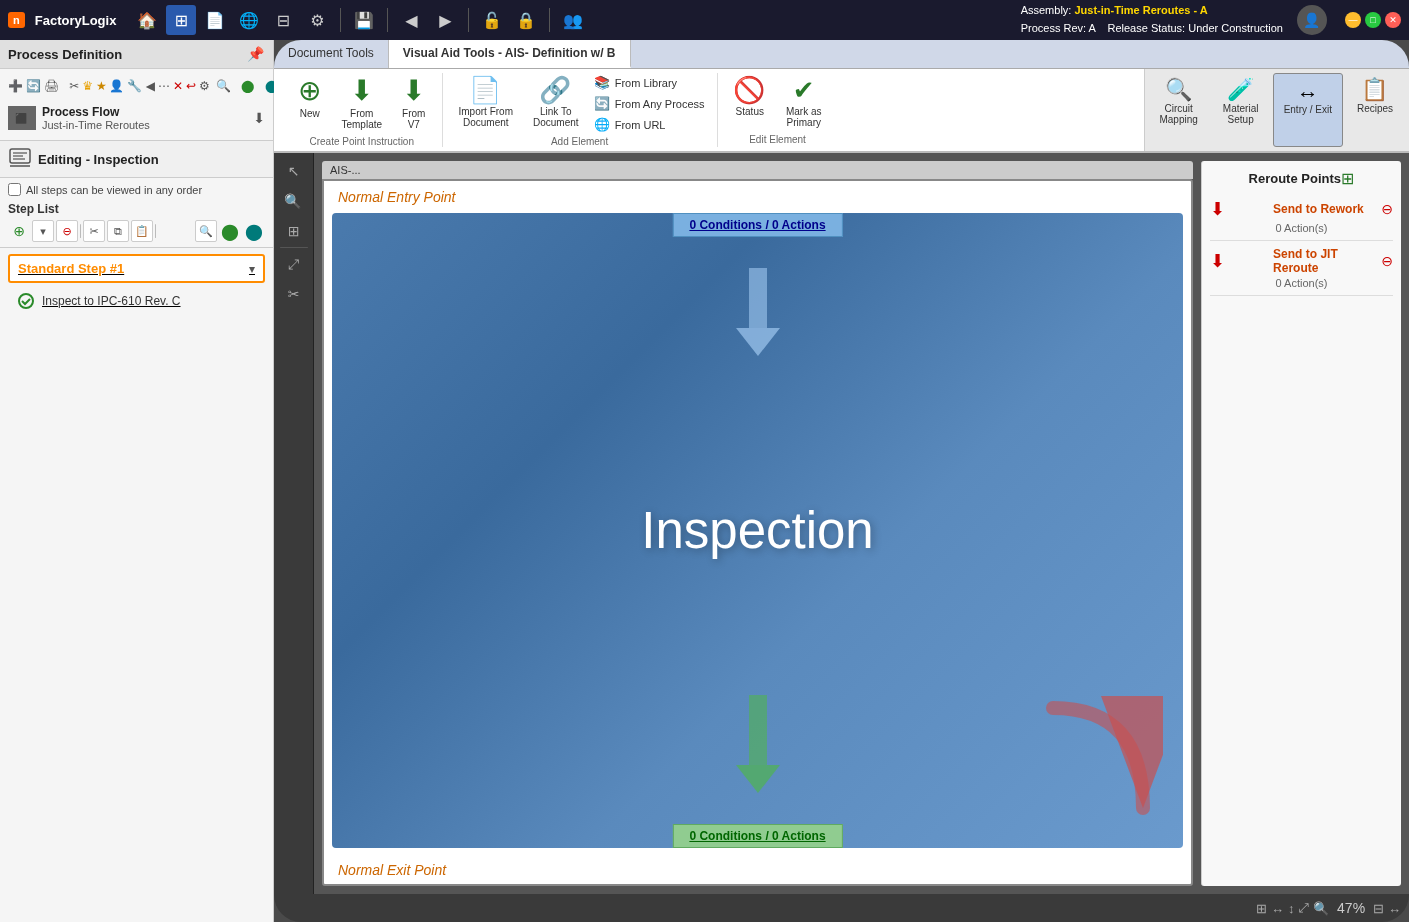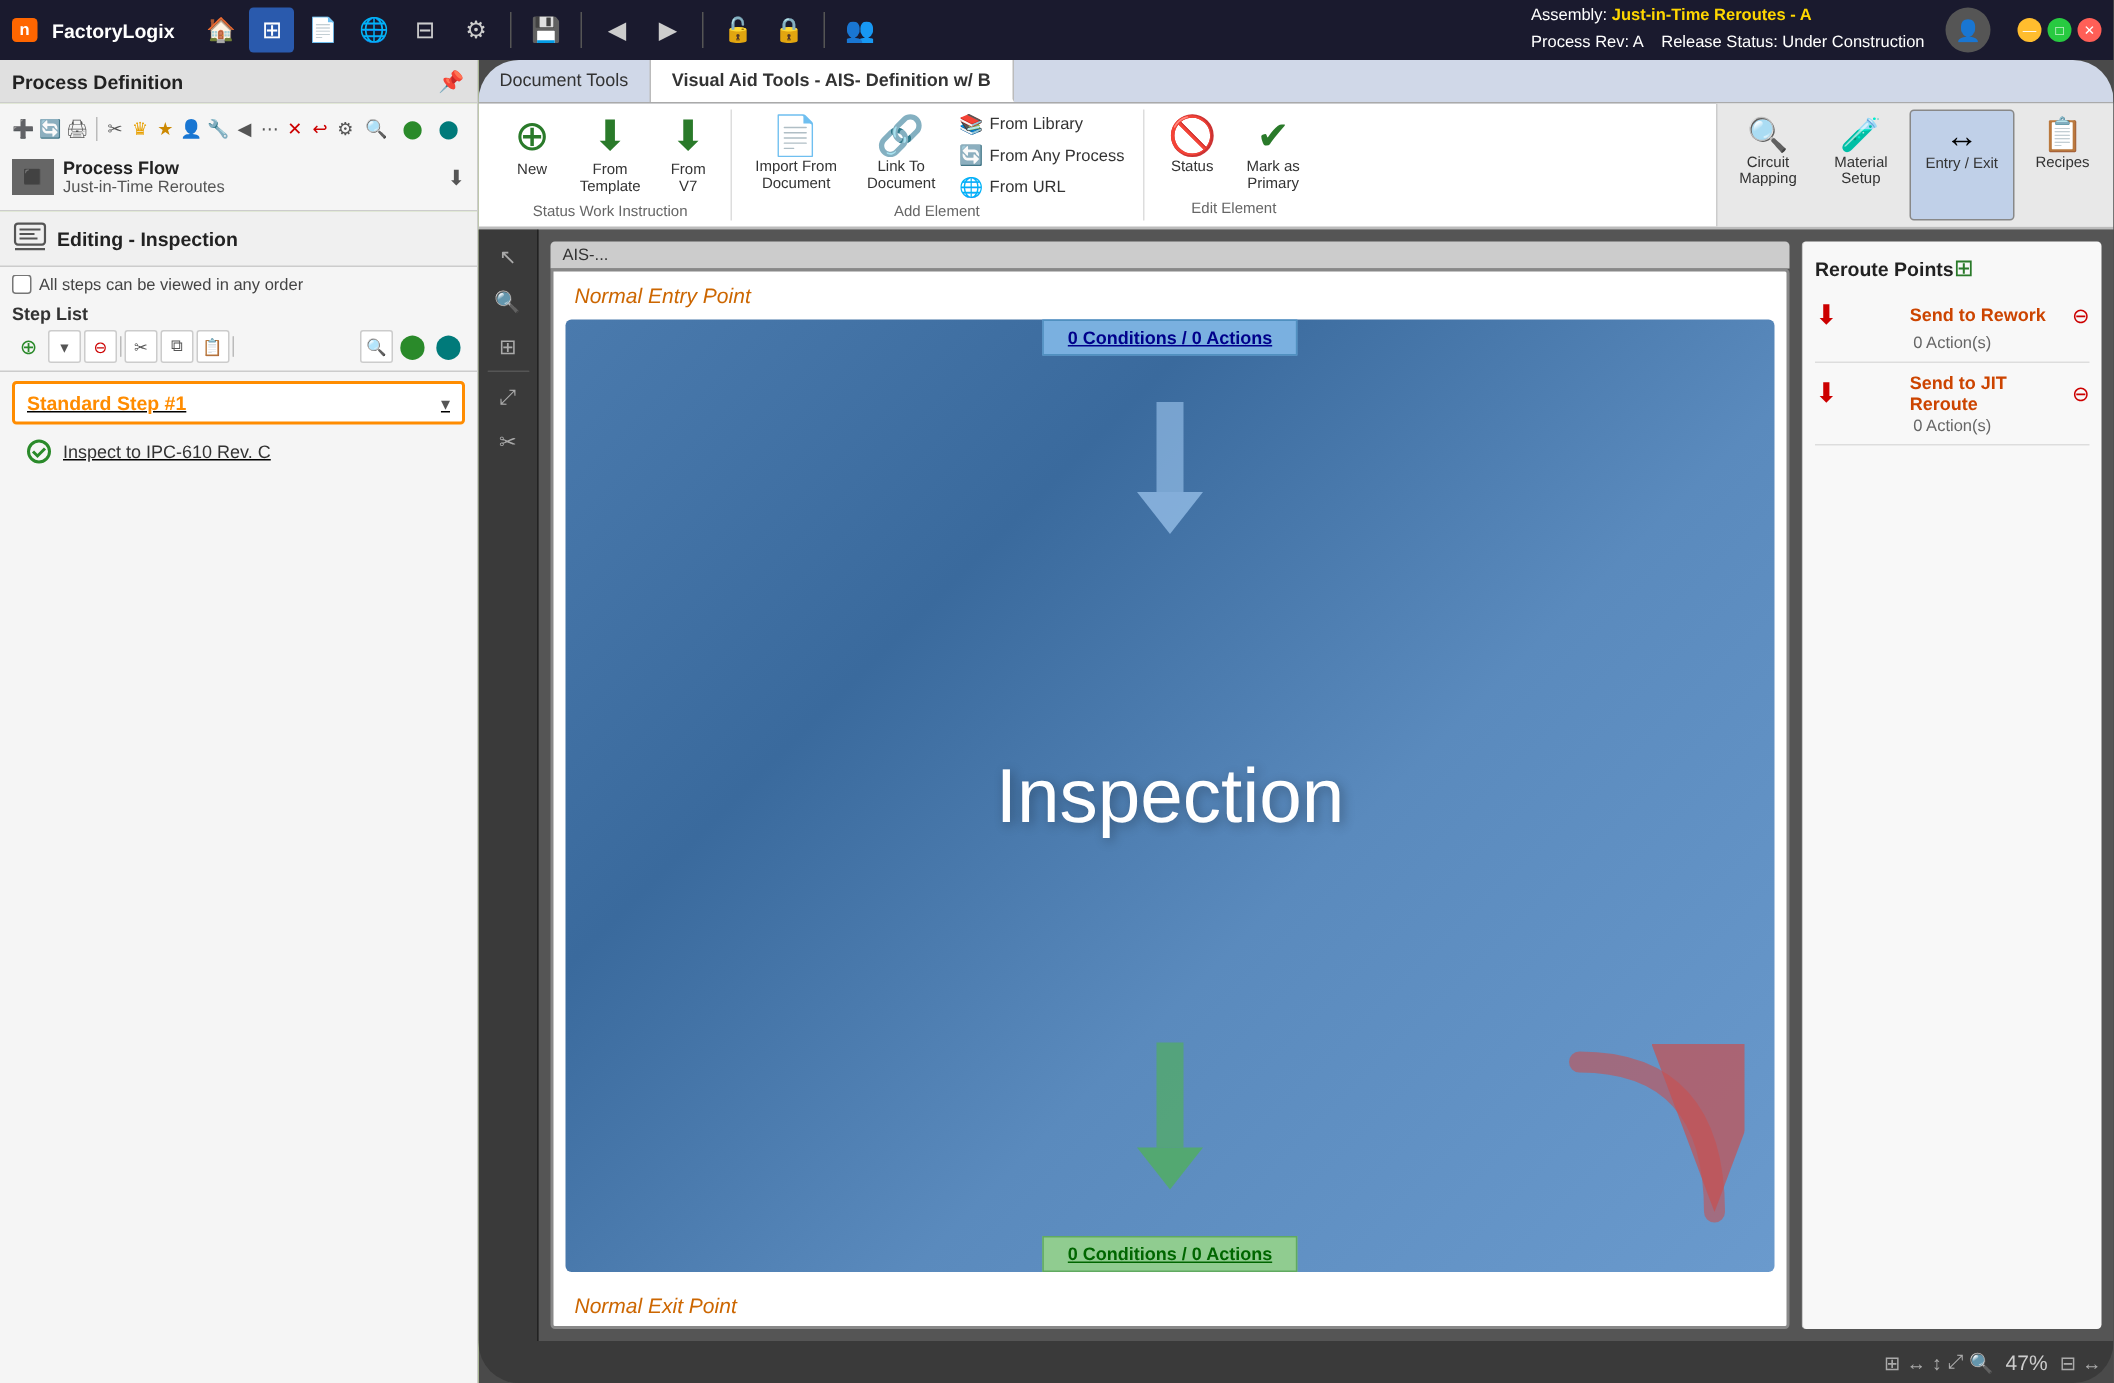--- a/index.html
+++ b/index.html
@@ -16,21 +16,21 @@
     #titlebar .assembly-info { margin-left: auto; color: #ccc; font-size: 11px; line-height: 1.6; }
     #titlebar .assembly-info span { color: white; }
     #titlebar .window-controls { display: flex; gap: 4px; margin-left: 12px; align-items: center; }
     #titlebar .win-btn { width: 16px; height: 16px; border-radius: 50%; display: flex; align-items: center; justify-content: center; font-size: 9px; cursor: pointer; color: white; }
     #titlebar .user-icon { width: 30px; height: 30px; background: #555; border-radius: 50%; display: flex; align-items: center; justify-content: center; color: white; font-size: 14px; margin-left: 8px; }
 
     
     #main { display: flex; height: calc(922px - 40px); }
 
     
-    #left-panel { width: 319px; background: #bef264; border-right: 1px solid #ccc; display: flex; flex-direction: column; flex-shrink: 0; }
+    #left-panel { width: 274px; background: #be185d; border-right: 1px solid #ccc; display: flex; flex-direction: column; flex-shrink: 0; }
     #panel-header { background: #e0e0e0; border-bottom: 1px solid #ccc; padding: 6px 8px; display: flex; align-items: center; justify-content: space-between; }
     #panel-title { font-weight: 600; font-size: 13px; color: #222; }
     #panel-pin { color: #666; font-size: 14px; cursor: pointer; }
 
     #process-flow-section { padding: 6px 8px; border-bottom: 1px solid #ccc; background: #f5f5f5; }
     #process-flow-toolbar { display: flex; gap: 3px; margin-bottom: 5px; align-items: center; }
     #process-flow-toolbar .tool-btn { width: 22px; height: 22px; display: flex; align-items: center; justify-content: center; font-size: 12px; cursor: pointer; color: #555; }
     #process-flow-item { display: flex; align-items: center; gap: 6px; padding: 3px 0; }
     #process-flow-label { font-weight: 600; font-size: 12px; color: #222; }
     #process-flow-sublabel { font-size: 11px; color: #555; }
@@ -108,21 +108,21 @@
 
     #exit-label { padding: 6px 14px; font-size: 14px; color: #cc6600; font-style: italic; font-weight: 500; }
     .big-arrow-down { display: flex; flex-direction: column; align-items: center; }
     .arrow-shaft { width: 18px; height: 60px; background: rgba(160,200,240,0.6); }
     .arrow-head { width: 0; height: 0; border-left: 22px solid transparent; border-right: 22px solid transparent; border-top: 28px solid rgba(160,200,240,0.7); }
     .arrow-shaft-green { width: 18px; height: 70px; background: rgba(80,180,80,0.6); }
     .arrow-head-green { width: 0; height: 0; border-left: 22px solid transparent; border-right: 22px solid transparent; border-top: 28px solid rgba(80,180,80,0.7); }
 
     
     #reroute-panel { width: 200px; background: #f8f8f8; border-left: 1px solid #ccc; padding: 8px; display: flex; flex-direction: column; gap: 6px; margin: 8px 8px 8px 0; border-radius: 3px; }
-    #reroute-header { display: flex; justify-content: flex-start; align-items: center; margin-bottom: 4px; }
+    #reroute-header { display: flex; justify-content: center; align-items: center; margin-bottom: 4px; }
     #reroute-title { font-weight: 600; font-size: 13px; color: #222; }
     #reroute-add { color: #2a7a2a; font-size: 16px; cursor: pointer; }
     .reroute-item { border-bottom: 1px solid #ddd; padding-bottom: 6px; }
     .reroute-item-header { display: flex; align-items: center; gap: 4px; }
     .reroute-arrow-icon { color: #cc0000; font-size: 18px; }
     .reroute-name { color: #cc4400; font-size: 12px; font-weight: 600; flex: 1; margin-left: 44px; }
     .reroute-del { color: #cc0000; font-size: 14px; cursor: pointer; }
     .reroute-actions { font-size: 11px; color: #666; text-align: center; margin-top: 2px; }
 
     
@@ -288,21 +288,21 @@
               <div class="ribbon-btn-large">
                 <div class="rbl-icon" style="color:#2a7a2a;font-size:28px;">⬇</div>
                 <div class="rbl-label">From<br>Template</div>
               </div>
 
               <div class="ribbon-btn-large">
                 <div class="rbl-icon" style="color:#2a7a2a;font-size:28px;">⬇</div>
                 <div class="rbl-label">From<br>V7</div>
               </div>
             </div>
-            <div class="ribbon-group-label">Status Work Instruction</div>
+            <div class="ribbon-group-label">Create Point Instruction</div>
           </div>
 
           <div class="ribbon-group">
             <div class="ribbon-group-buttons">
 
               <div class="ribbon-btn-large">
                 <div class="rbl-icon" style="font-size:26px;">📄</div>
                 <div class="rbl-label">Import From<br>Document</div>
               </div>
 

